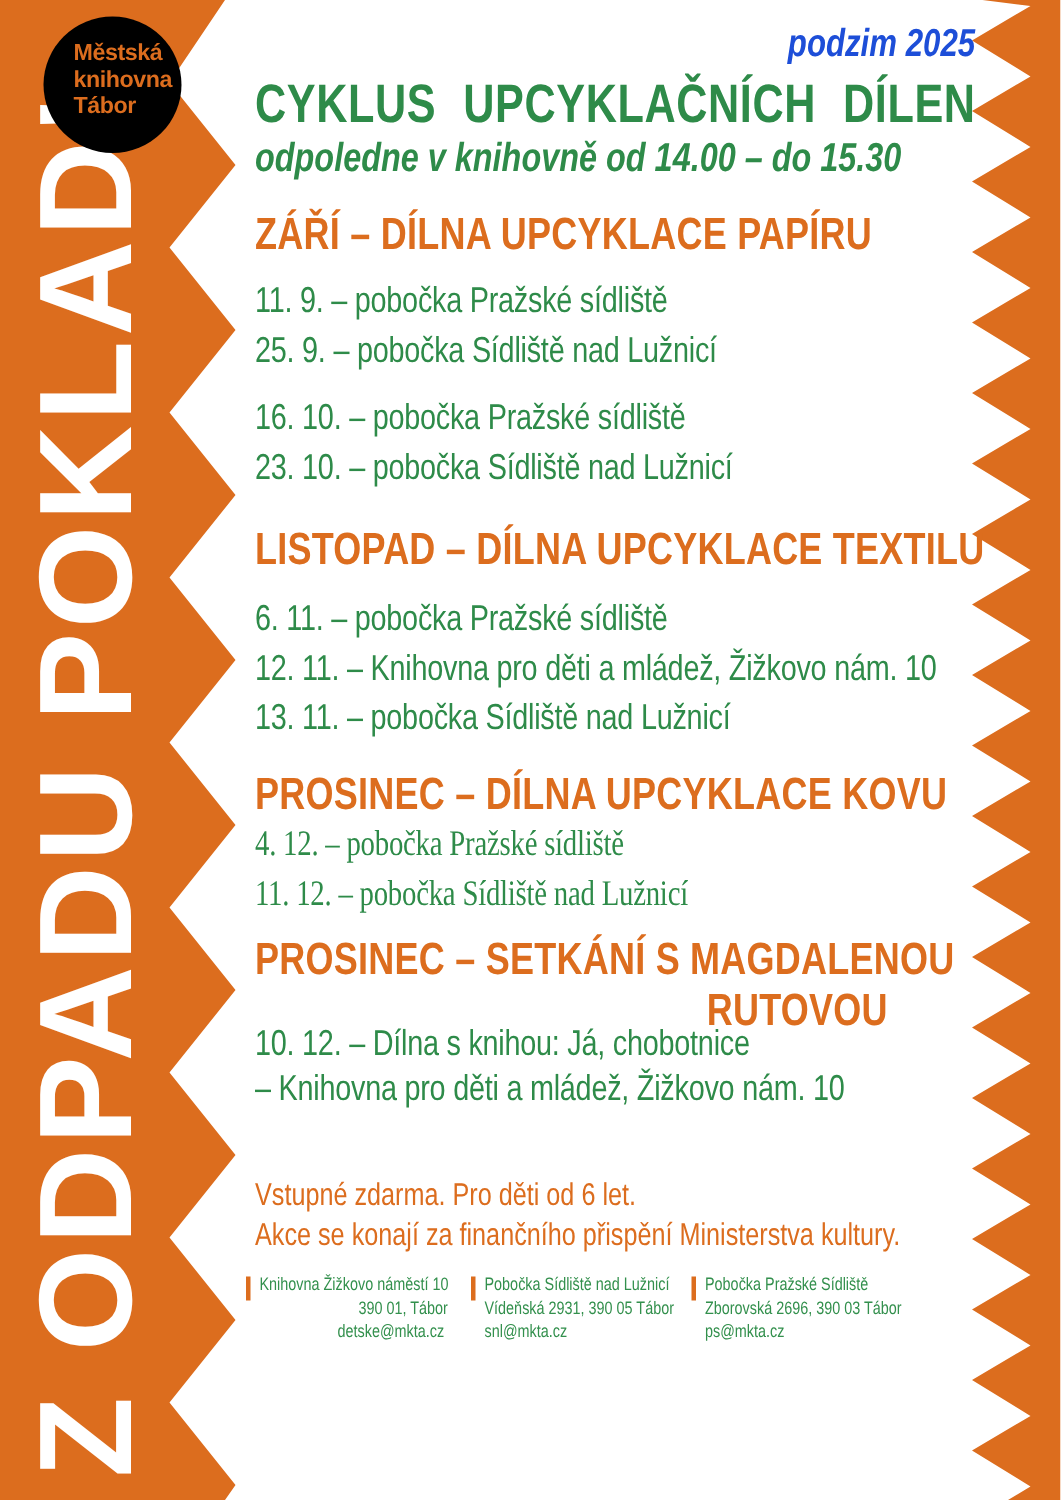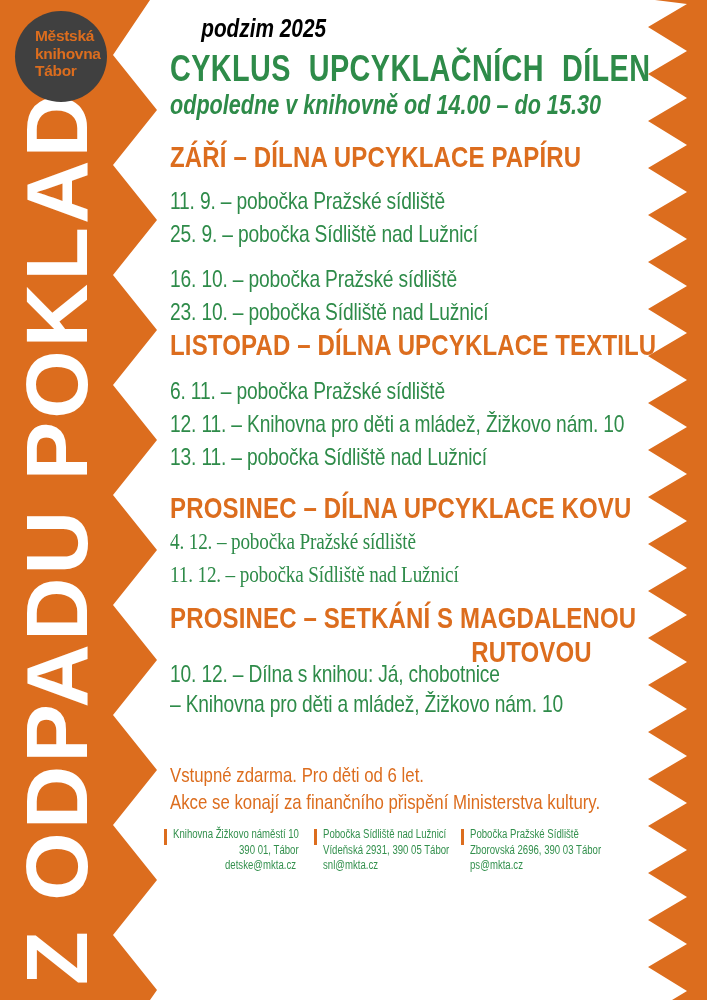--- a/index.html
+++ b/index.html
@@ -13,43 +13,43 @@
   .vertical-banner{
     position:absolute;left:0;top:0;z-index:2;
     width:1000px;height:113px;
     transform:rotate(-90deg) translateX(-1000px);
     transform-origin:0 0;
     line-height:113px;padding-left:15px;box-sizing:border-box;
     font-size:88px;font-weight:bold;letter-spacing:3px;
     color:#ffffff;white-space:nowrap;
   }
   .logo-circle{
-    position:absolute;left:15px;top:11px;z-index:3;
-    width:92px;height:91px;border-radius:50%;background:#404040;
+    position:absolute;left:29px;top:11px;z-index:3;
+    width:92px;height:91px;border-radius:50%;background:#000000;
     box-sizing:border-box;padding:16px 0 0 20px;
   }
   .logo-circle .lline{
     color:#DC6D1E;font-weight:bold;font-size:15.5px;line-height:17.5px;
     letter-spacing:-0.3px;
   }
   .content{position:absolute;left:170px;top:0;width:480px;z-index:2;}
   .condense{display:inline-block;white-space:nowrap;transform:scaleX(0.80);transform-origin:0 50%;}
   .condense-r{display:inline-block;white-space:nowrap;transform:scaleX(0.80);transform-origin:100% 50%;}
-  .season{margin-top:12px;font-size:26px;line-height:32px;
-    font-style:italic;font-weight:bold;color:#000000;}
+  .season{margin-top:12px;text-align:right;font-size:26px;line-height:32px;
+    font-style:italic;font-weight:bold;color:#1d4ed8;}
   .title{margin:6px 0 0 0;font-size:36px;line-height:38px;font-weight:bold;
     color:#2E8B49;word-spacing:12px;letter-spacing:0.5px;}
   .subtitle{margin-top:2px;font-size:27px;line-height:30px;font-style:italic;
     font-weight:bold;color:#2E8B49;}
   .sec-heading{font-size:30px;line-height:34px;font-weight:bold;color:#DC6D1E;letter-spacing:0.2px;}
   .sec-heading.l2{text-align:right;padding-right:58px;}
   .item{font-size:24px;line-height:33px;color:#2E8B49;letter-spacing:-0.2px;}
   .mt-s1{margin-top:20px;} .items-1{margin-top:10px;}
   .mt-s2{margin-top:18px;} .items-2{margin-top:12px;}
-  .mt-s3{} .items-3{margin-top:12px;}
+  .mt-s3{margin-top:22px;} .items-3{margin-top:12px;}
   .mt-s4{margin-top:18px;} .items-4{font-family:Liberation Serif, serif;}
   .mt-s5{margin-top:10px;} .items-5{margin-top:-10px;}
   .items-5 .item{line-height:30px;}
   .notes{margin-top:42px;}
   .note{font-size:21px;line-height:27px;color:#DC6D1E;}
   .footer{margin:12px 0 0 -6px;display:flex;}
   .fcol{position:relative;padding-left:9px;box-sizing:border-box;}
   .fcol-1{width:150px;text-align:right;} .fcol-2{width:147px;} .fcol-3{width:170px;}
   .fbar{position:absolute;left:0;top:2px;width:3px;height:16px;background:#DC6D1E;}
   .fline{font-size:12px;line-height:15.5px;color:#33904D;}

